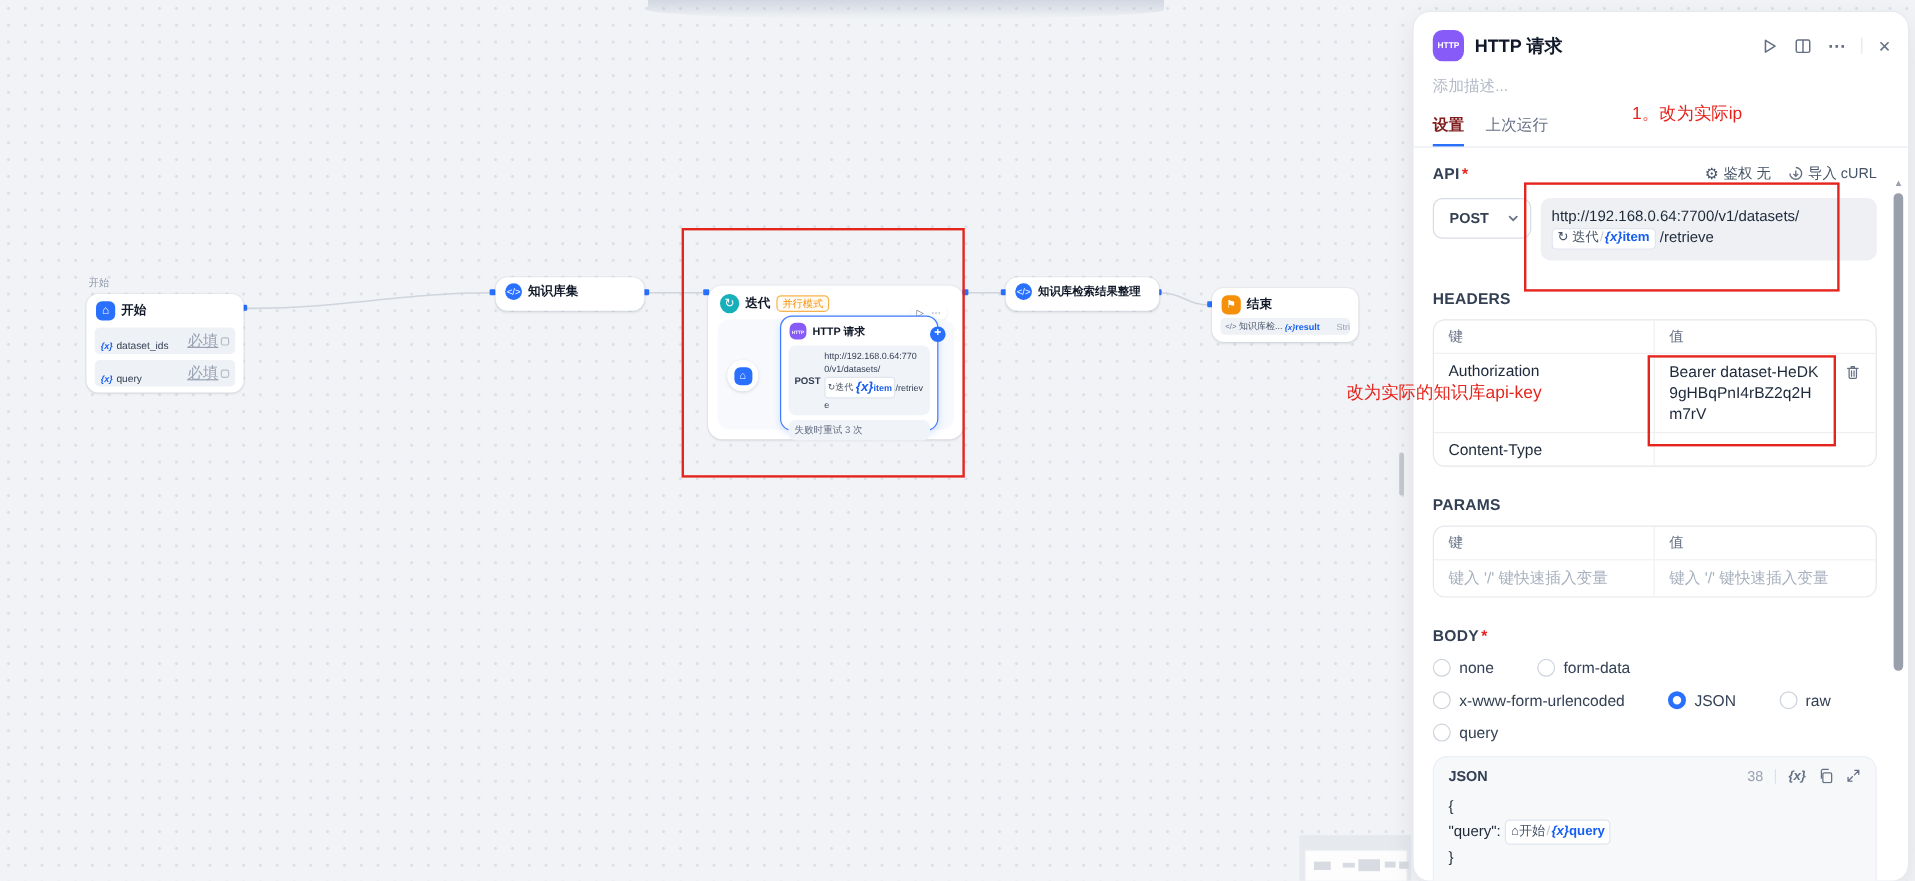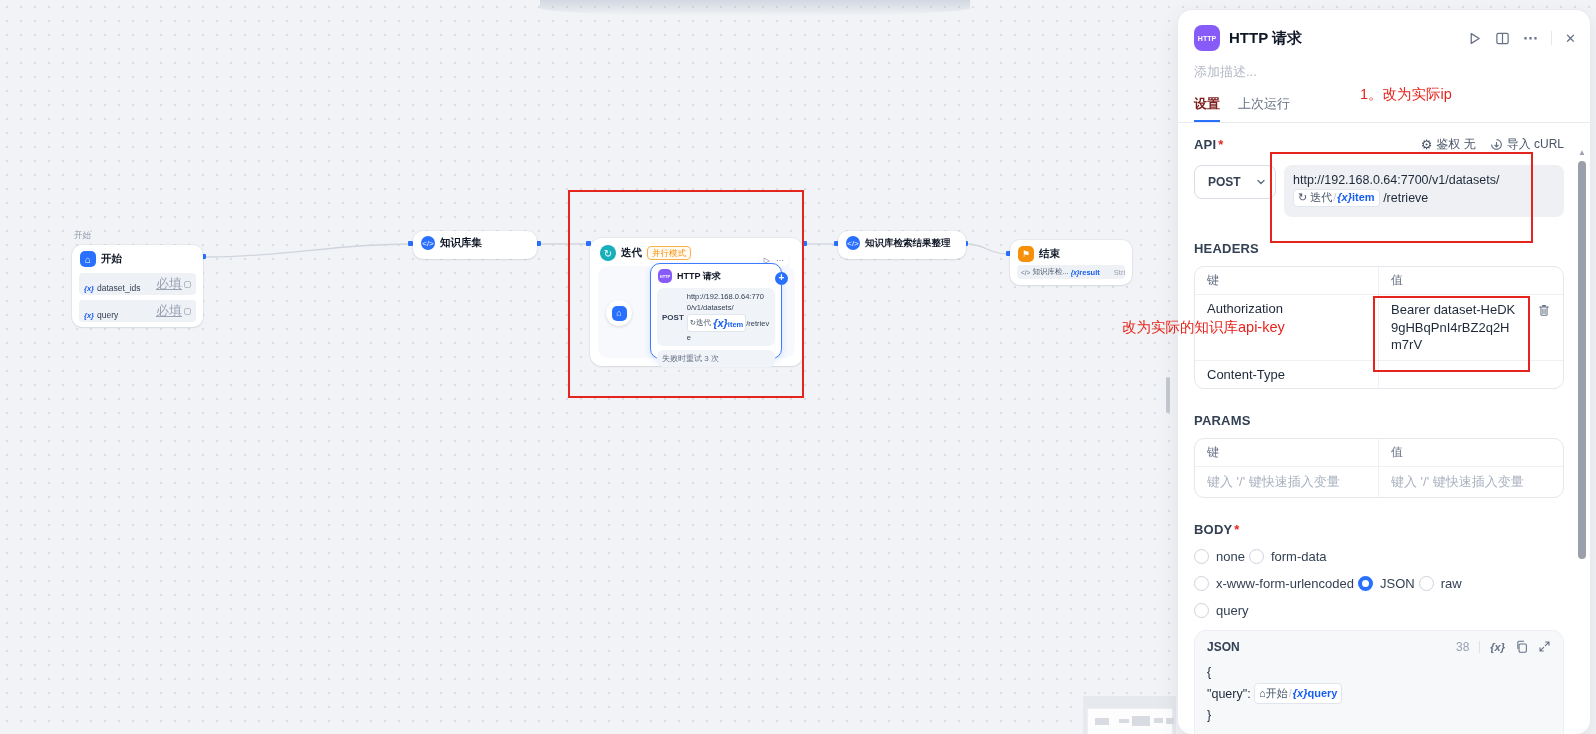--- a/index.html
+++ b/index.html
@@ -123,21 +123,21 @@
   .tbl-cell { padding:6px 12px; font-size:13px; color:#1d2939; flex:1; min-width:0; }
   .tbl-cell.key { flex:0 0 184px; border-right:1px solid #eef0f3; }
   .tbl-head .tbl-cell { color:#667085; font-size:12px; padding:5px 12px; }
   .tbl-cell.val { display:flex; justify-content:space-between; gap:4px; }
   .val-text { word-break:break-all; line-height:1.35; }
   .placeholder { color:#a9b1bf; }
   .trash { flex:none; margin-top:2px; color:#667085; cursor:pointer; }
 
   .sec-gap { margin-top:24px; }
   .radio-group { margin-top:12px; }
-  .radio-line { display:flex; gap:4px; margin-bottom:12px; }
+  .radio-line { display:flex; gap:36px; margin-bottom:12px; }
   .radio { display:flex; align-items:center; gap:7px; font-size:13px; color:#344054; cursor:pointer; }
   .rc { width:15px; height:15px; border-radius:50%; border:1.5px solid #cdd3dd; background:#fff; flex:none; }
   .radio.checked .rc { border:4.5px solid #2970ff; }
 
   .editor { background:#f6f8fa; border:1px solid #eceff3; border-radius:12px; margin-top:4px;
     padding:9px 12px; height:120px; }
   .editor-head { display:flex; align-items:center; }
   .editor-title { font-size:12px; font-weight:bold; color:#344054; flex:1; }
   .editor-meta { display:flex; align-items:center; gap:10px; color:#667085; font-size:12px; }
   .editor-meta .count { color:#98a2b3; }

